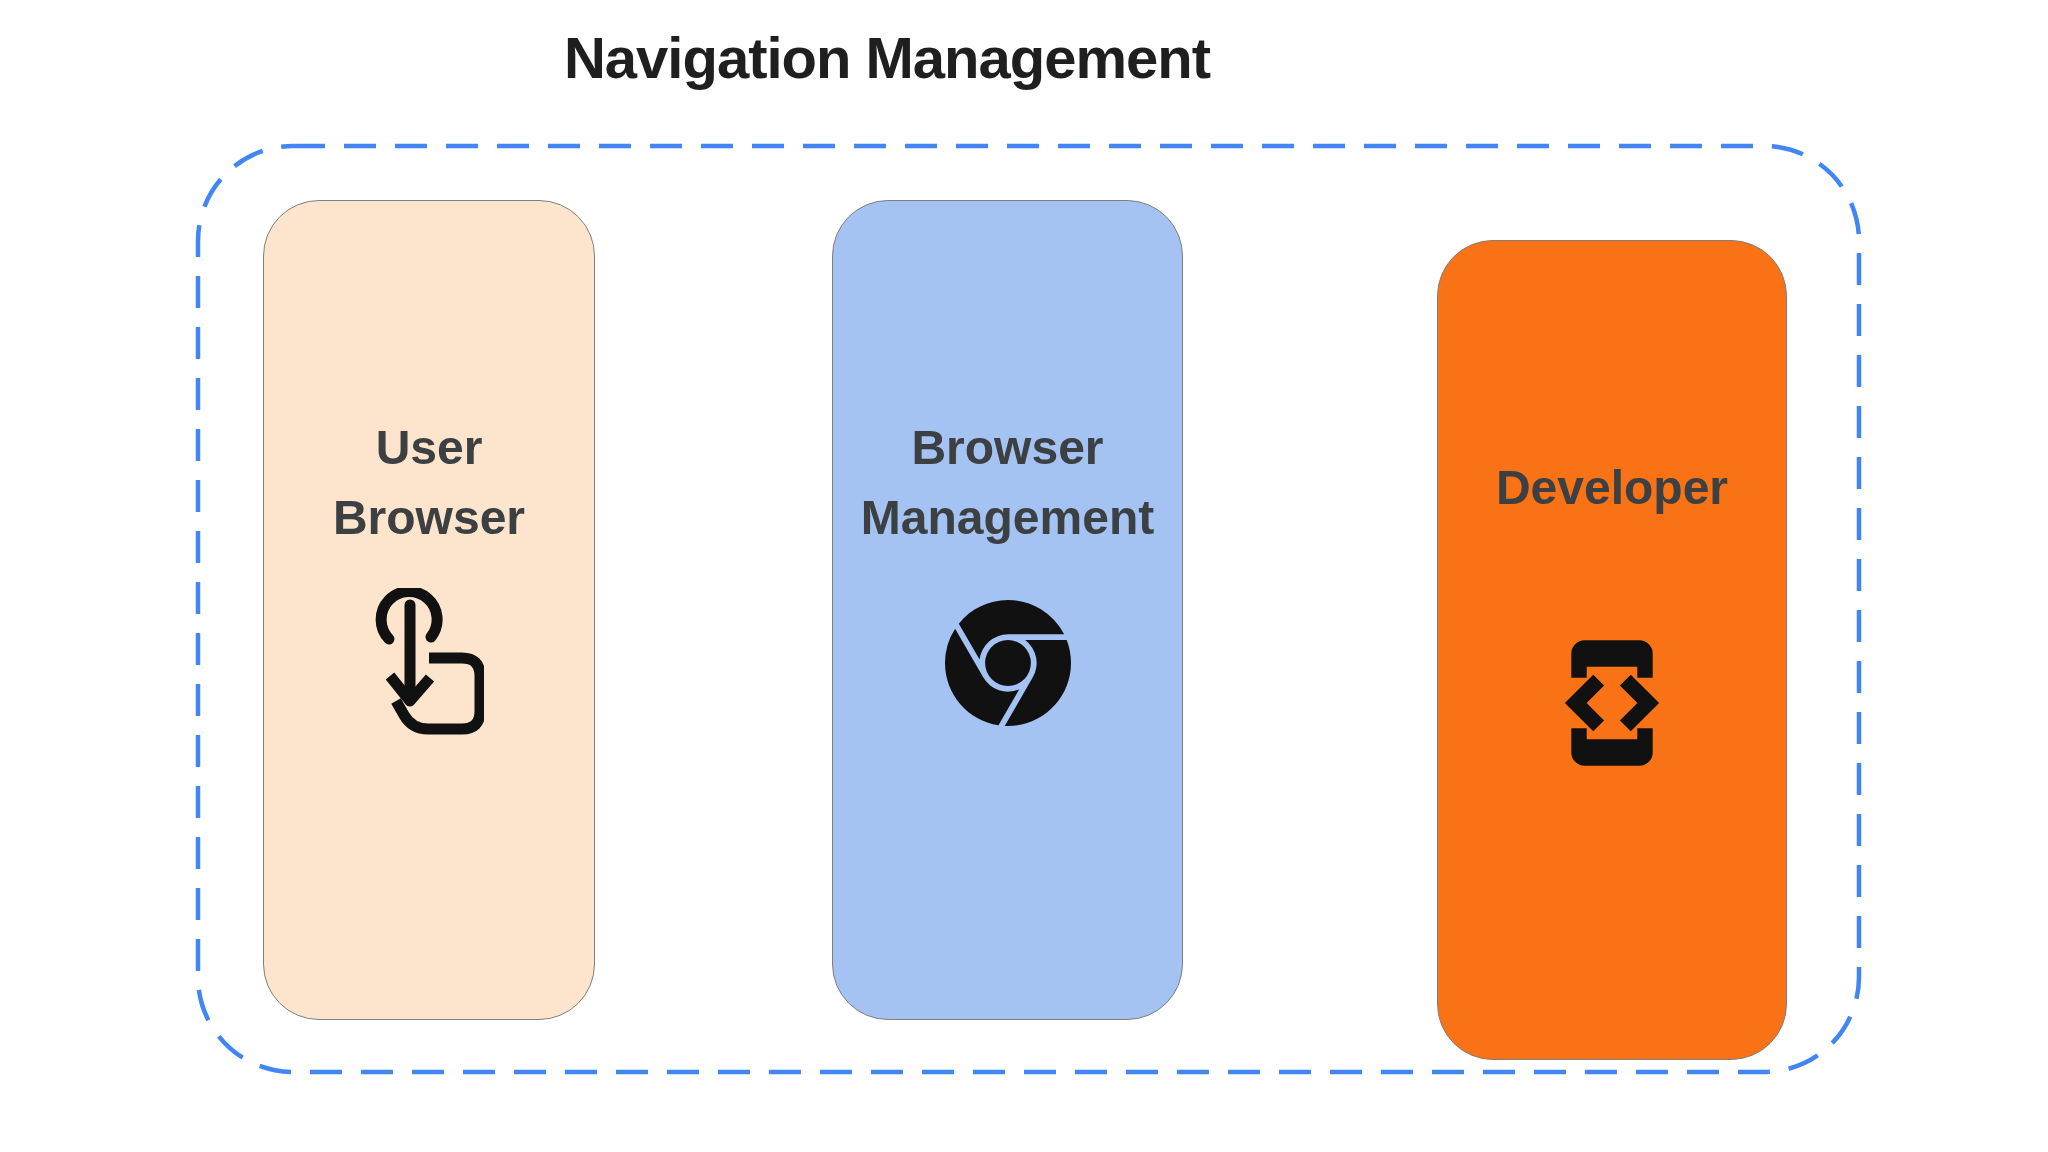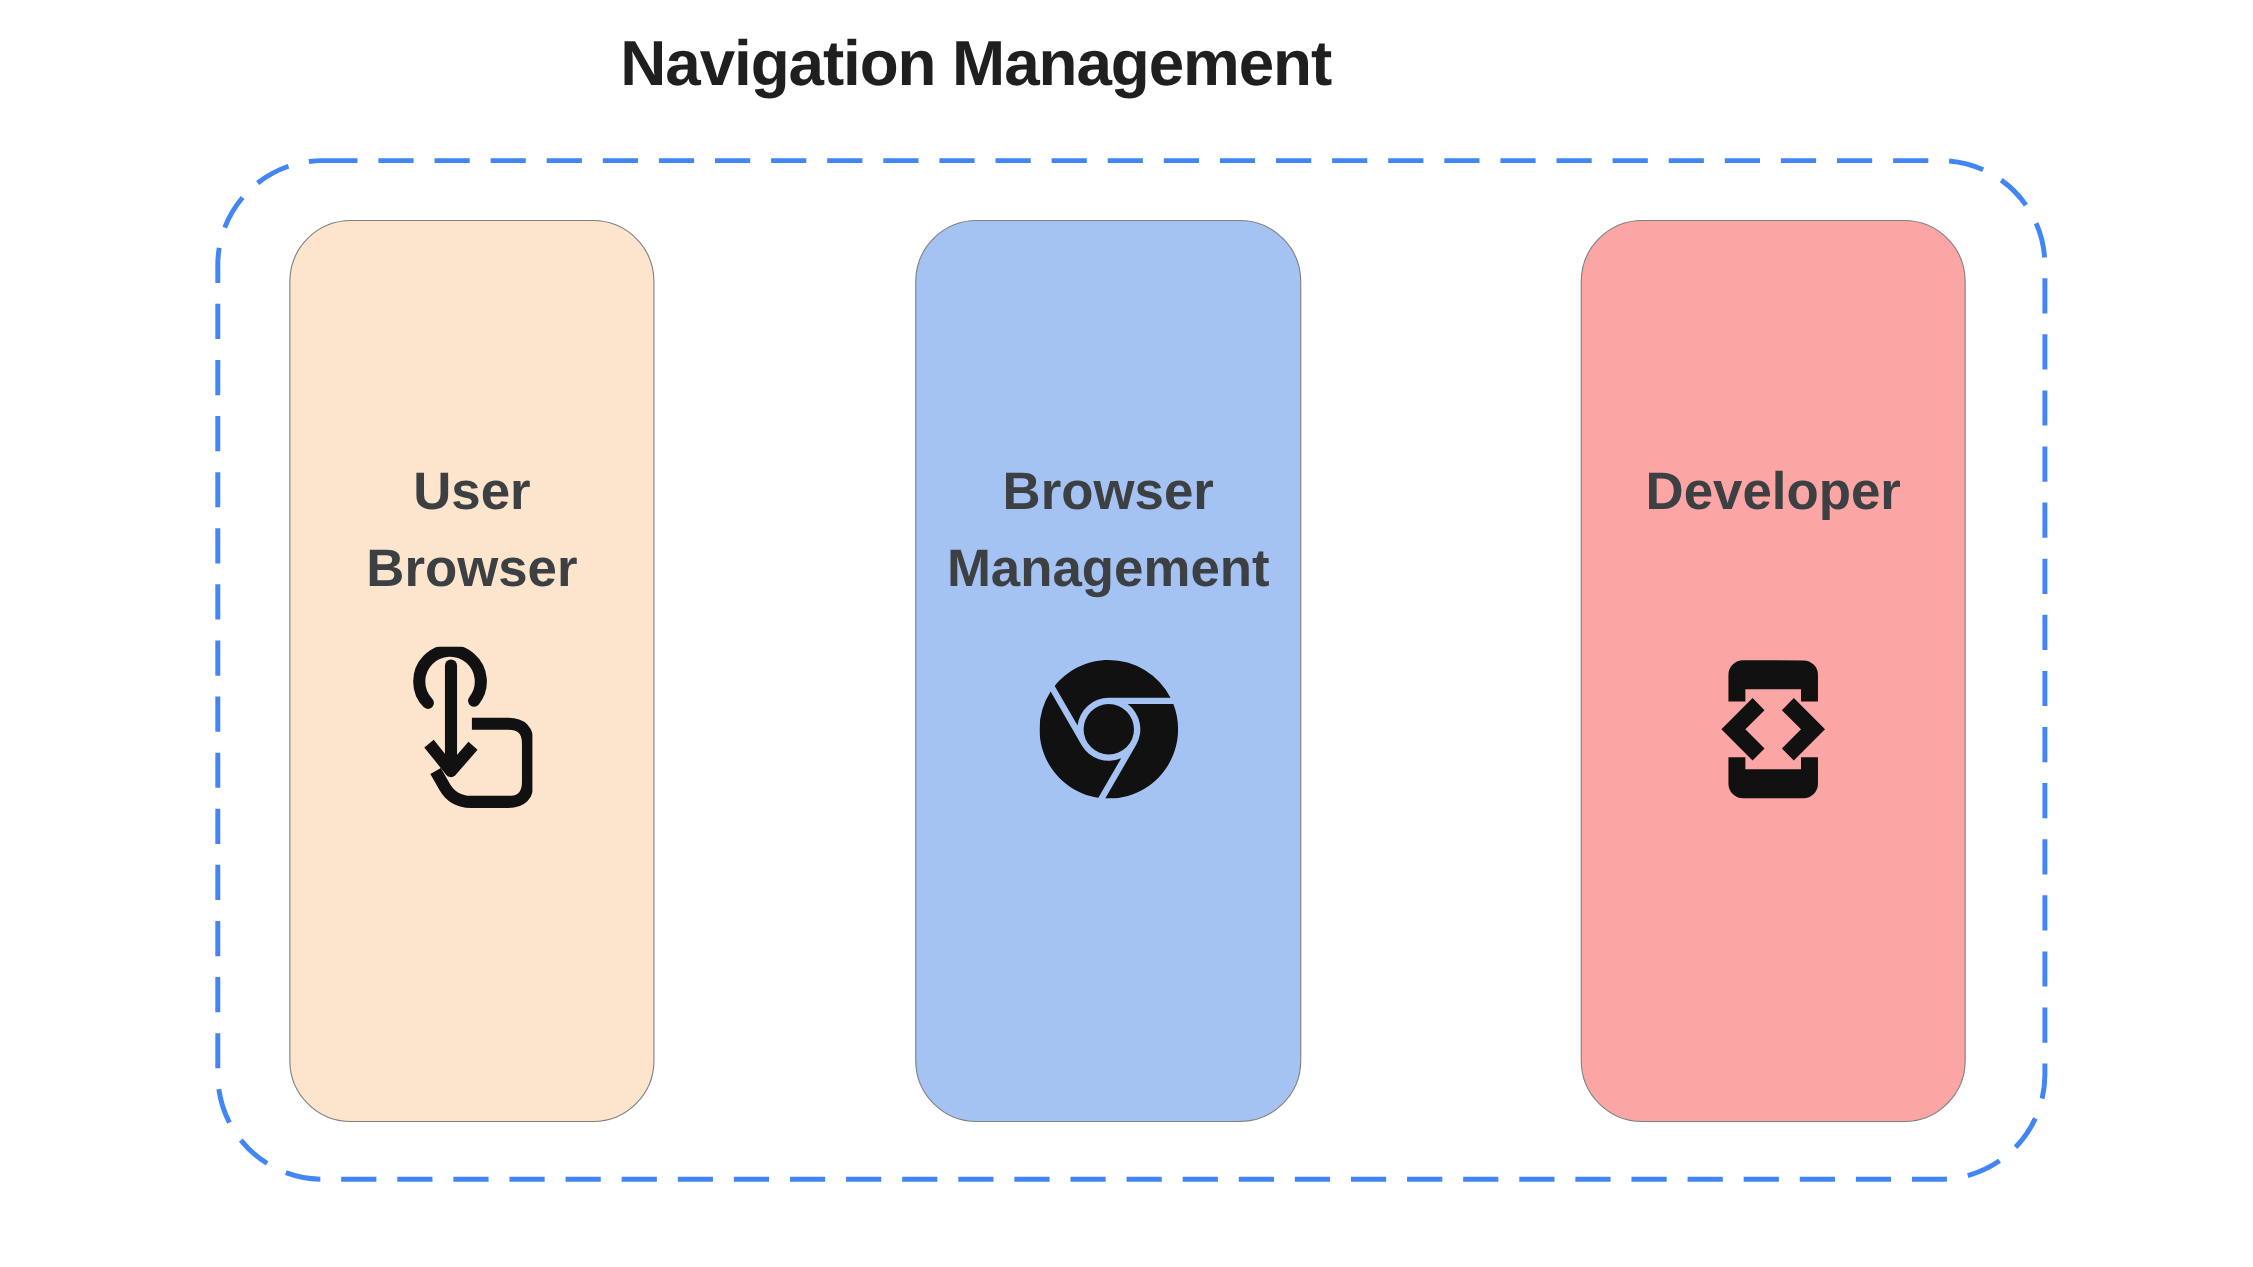--- a/index.html
+++ b/index.html
@@ -75,21 +75,21 @@
     <span>Browser</span><br>
     <span>Management</span>
   </div>
   <div class="icon-box">
     <svg width="126" height="126" viewBox="0 0 24 24">
       <path fill="#111111" d="M12 0C8.21 0 4.831 1.757 2.632 4.501l3.953 6.848A5.454 5.454 0 0 1 12 6.545h10.691A12 12 0 0 0 12 0zM1.931 5.47A11.943 11.943 0 0 0 0 12c0 6.012 4.42 10.991 10.189 11.864l3.953-6.847a5.45 5.45 0 0 1-6.865-2.29zm13.342 2.166a5.446 5.446 0 0 1 1.45 7.09l.002.001h-.002l-5.344 9.257c.206.01.413.016.621.016 6.627 0 12-5.373 12-12 0-1.54-.29-3.011-.818-4.364zM12 16.364a4.364 4.364 0 1 1 0-8.728 4.364 4.364 0 0 1 0 8.728Z"></path>
     </svg>
   </div>
 </div>
 
-<div class="card card-dev" style="background-color: #fca5a5;">
+<div class="card card-dev" style="background-color: #f97316; margin-top: 40px;">
   <div class="card-label">
     <span>Developer</span><br>
   </div>
   <div class="icon-box">
     <svg width="132" height="132" viewBox="0 0 24 24">
       <path fill="#111111" stroke="#111111" stroke-width="0.8" d="M7 5h10v2h2V3c0-1.1-.9-1.99-2-1.99L7 1c-1.1 0-2 .9-2 2v4h2V5zm8.41 11.59L20 12l-4.59-4.59L14 8.83 17.17 12 14 15.17l1.41 1.42zM10 15.17L6.83 12 10 8.83 8.59 7.41 4 12l4.59 4.59L10 15.17zM17 19H7v-2H5v4c0 1.1.9 2 2 2h10c1.1 0 2-.9 2-2v-4h-2v2z"></path>
     </svg>
   </div>
 </div>
 

